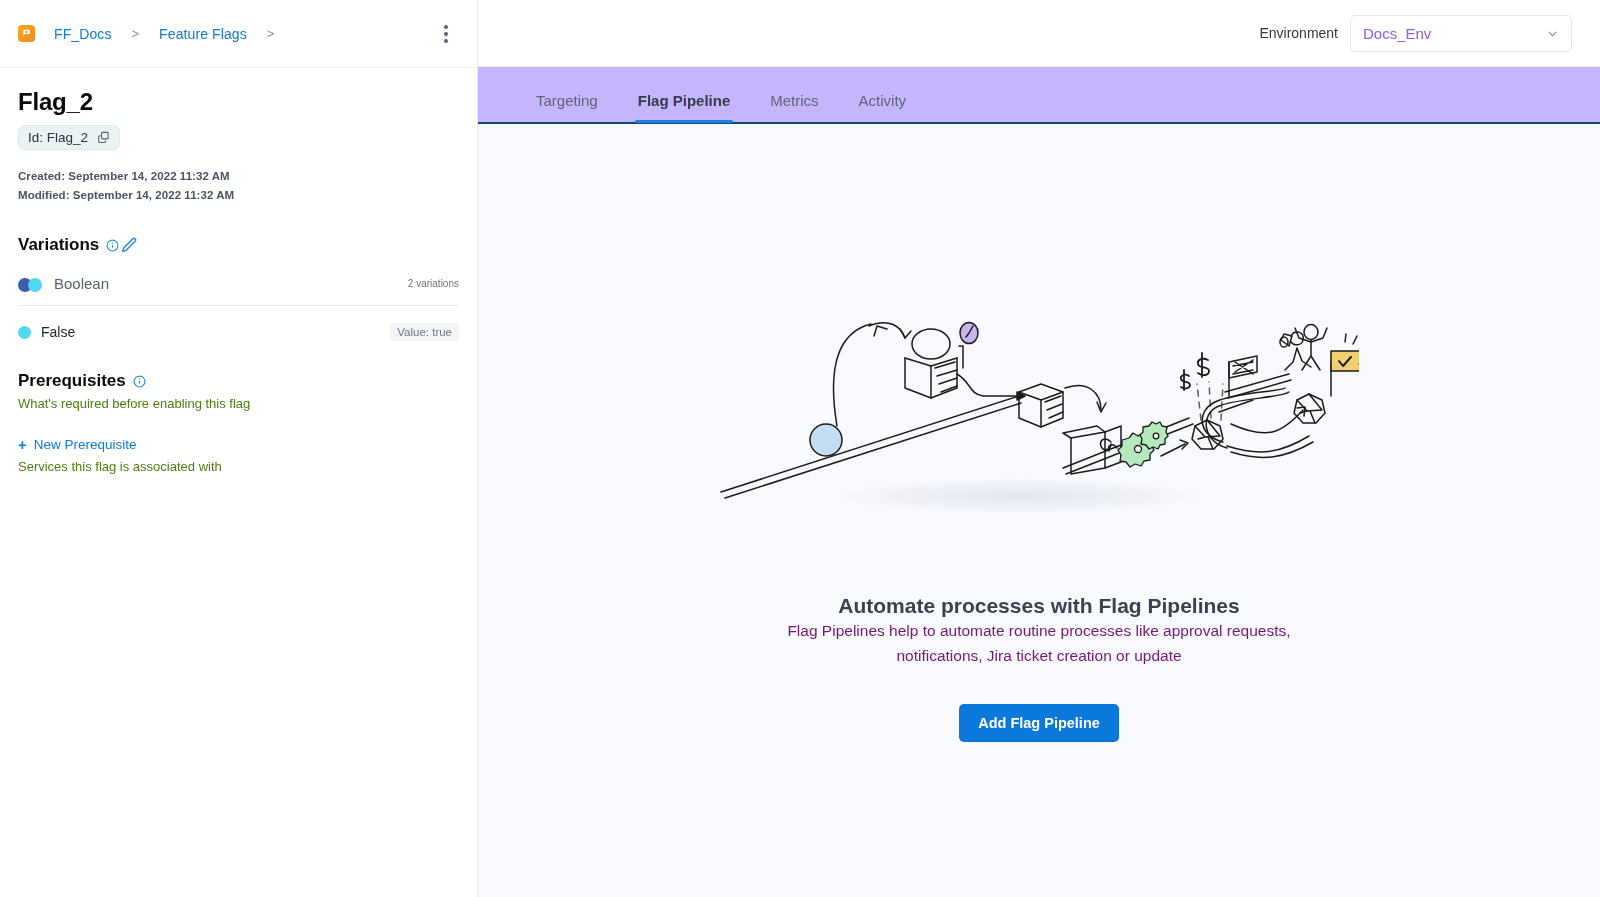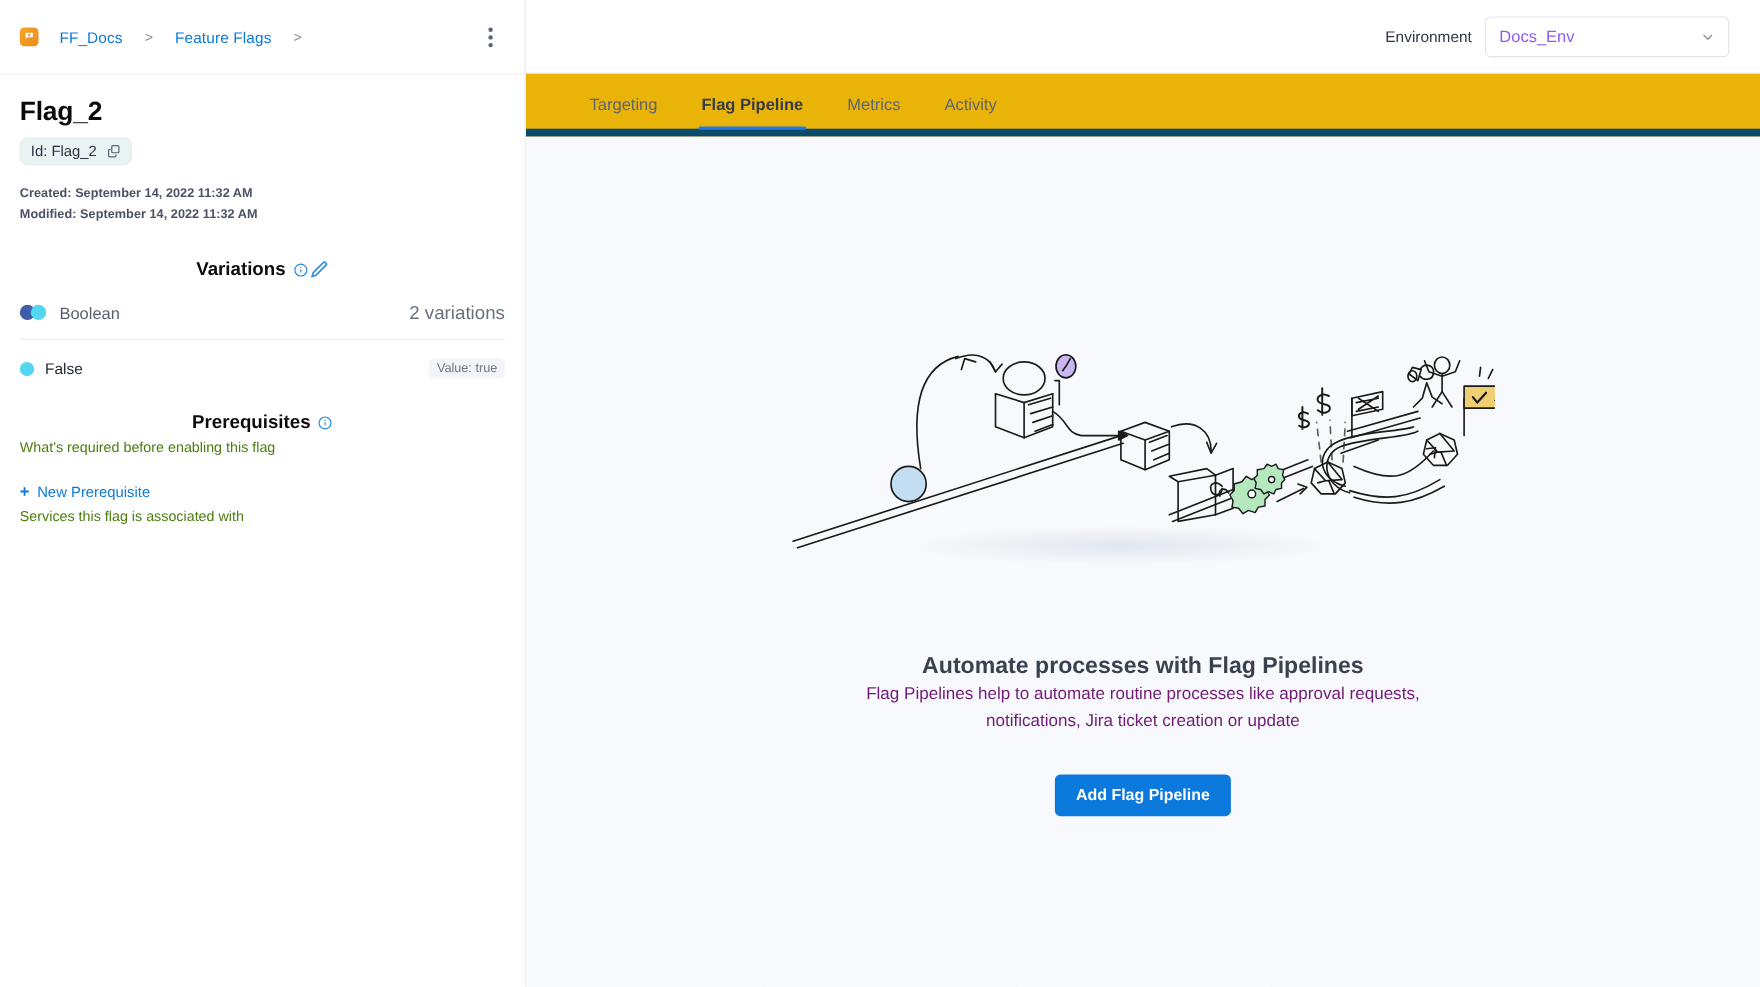--- a/index.html
+++ b/index.html
@@ -62,41 +62,41 @@
     font-size: 13.5px; color: #2b3240; cursor: pointer;
   }
   .copy-ic { width: 13px; height: 13px; flex:0 0 13px; }
   .meta { margin-top: 17px; }
   .meta div {
     font-size: 11.5px; color: #4a5263; line-height: 19px; font-weight: 600;
     letter-spacing: .05px;
   }
 
   .sec-head {
-    display: flex; align-items: center; justify-content: center;
+    display: flex; align-items: center; justify-content: flex-start;
     margin-top: 30px;
   }
   .sec-head-l { display: flex; align-items: center; gap: 7px; }
   .sec-title { font-size: 17px; font-weight: bold; color: #0b0b0d; }
   .info-ic { width: 13px; height: 13px; display:block; }
   .pencil { width: 19px; height: 19px; cursor: pointer; }
 
   .sec-sub { font-size: 13px; color: #4d7c0f; margin-top: 4px; line-height: 18px; }
 
   .var-type-row {
     display: flex; align-items: center; justify-content: space-between;
     margin-top: 20px; padding-bottom: 13px;
     border-bottom: 1px solid #e9eaee;
   }
-  .var-type-l { display: flex; align-items: flex-start; gap: 10px; }
+  .var-type-l { display: flex; align-items: flex-end; gap: 10px; }
   .bool-ic { position: relative; width: 26px; height: 14px; flex:0 0 26px; }
   .bool-ic .d1 { position:absolute; left:0; top:0; width:14px;height:14px;border-radius:50%;background:#3e5fa8; }
   .bool-ic .d2 { position:absolute; left:10px; top:0; width:14px;height:14px;border-radius:50%;background:#53d6f0; }
   .var-type-label { font-size: 15px; color: #56606f; }
-  .var-count { font-size: 17px; color: #69717f; }
+  .var-count { font-size: 10px; color: #69717f; }
 
   .var-row {
     display: flex; align-items: center; justify-content: space-between;
     margin-top: 17px;
   }
   .var-row-l { display: flex; align-items: center; gap: 10px; }
   .var-dot { width: 13px; height: 13px; border-radius: 50%; flex:0 0 13px; }
   .var-name { font-size: 14px; color: #1e242e; }
   .var-val {
     font-size: 11.5px; color: #6f7787; background: #f3f4f7;
@@ -120,22 +120,22 @@
   .env-label { font-size: 14px; color: #2f3645; margin-right: 12px; }
   .env-select {
     width: 222px; height: 37px; border: 1px solid #e3e5ec; border-radius: 5px;
     background: #fff; display: flex; align-items: center; justify-content: space-between;
     padding: 0 12px; cursor: pointer;
   }
   .env-val { font-size: 15px; color: #8b5cf6; }
   .chev { width: 13px; height: 13px; }
 
   .tabbar {
-    height: 57px; background: #eab308; display: flex; align-items: flex-end;
-    padding: 0 0 0 38px; border-bottom: 7px solid #0c4a6e; gap: 0;
+    height: 57px; background: #c4b5fd; display: flex; align-items: flex-end;
+    padding: 0 0 0 38px; border-bottom: 2px solid #0c4a6e; gap: 0;
     flex: 0 0 57px;
   }
   .tab {
     padding: 0 20px 14px 20px; font-size: 15px; color: #5d6676;
     cursor: pointer; position: relative; line-height: 1;
   }
   .tab.active { color: #343c4b; font-weight: bold; }
   .tab.active::after {
     content: ''; position: absolute; left: 17px; right: 17px; bottom: -1px;
     height: 3px; background: #1f7ce0; border-radius: 2px;

